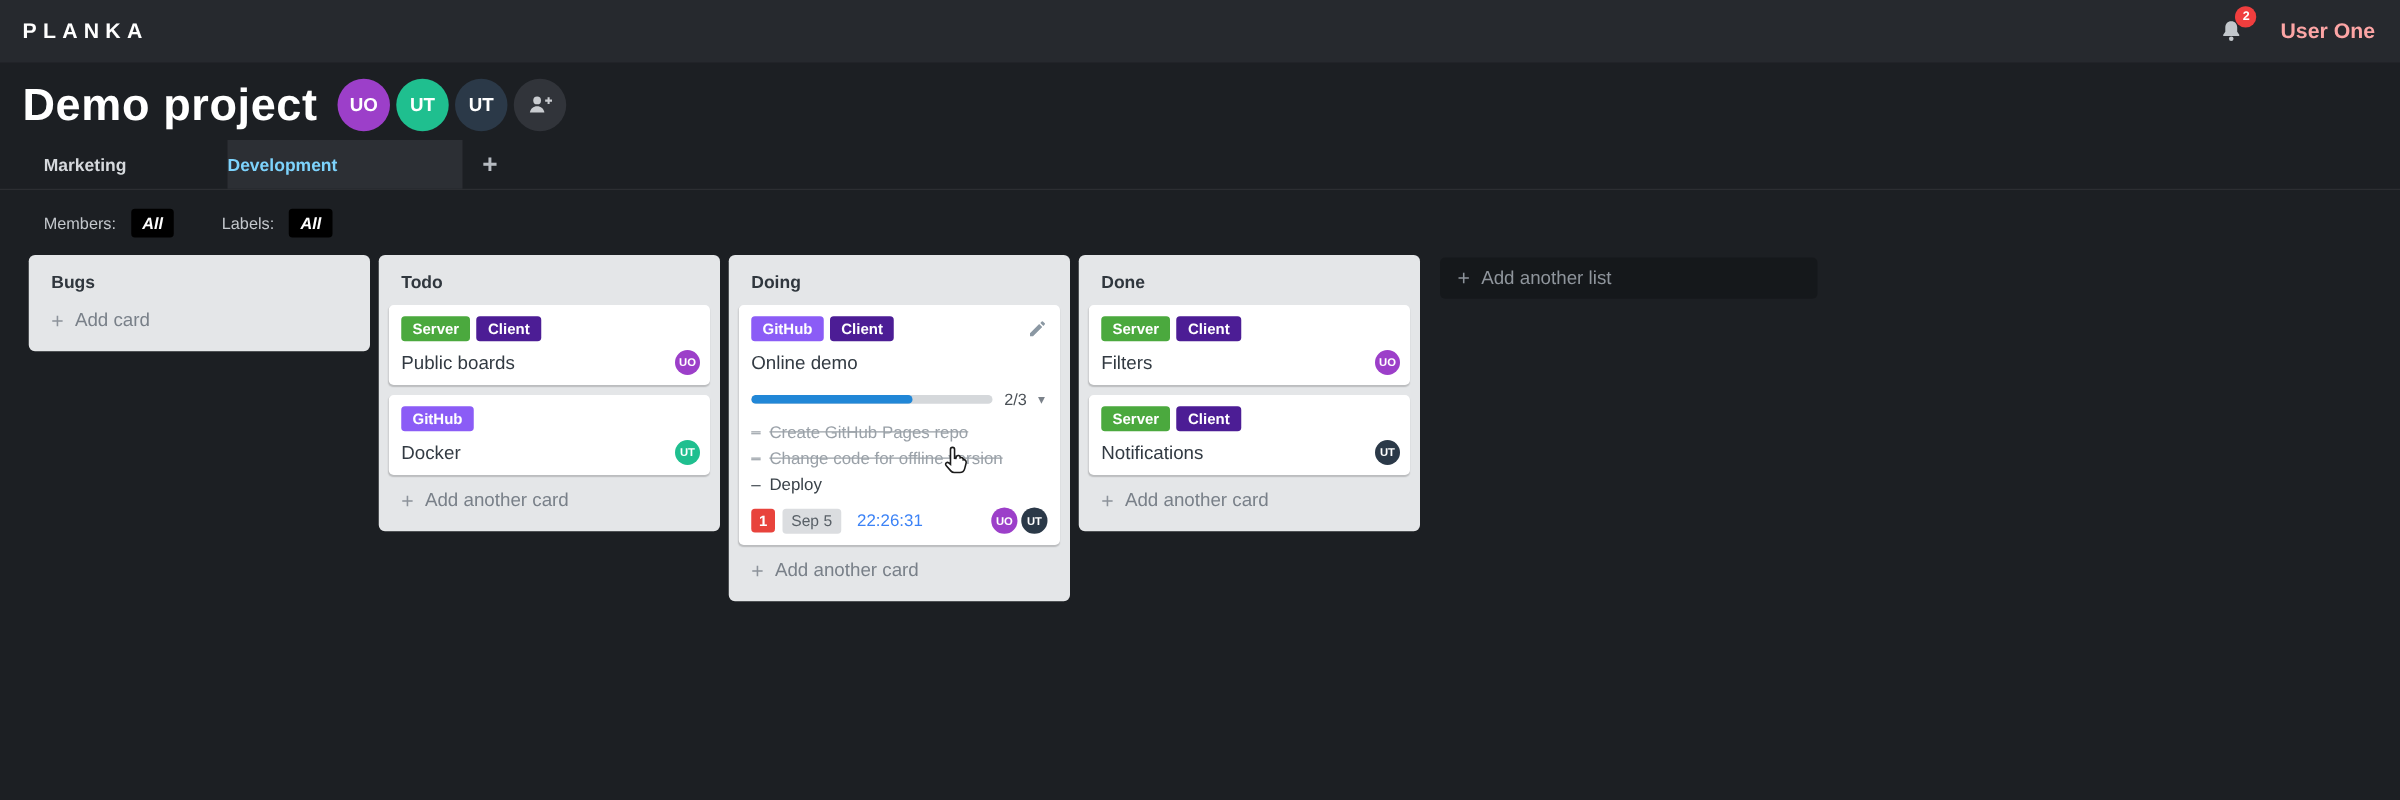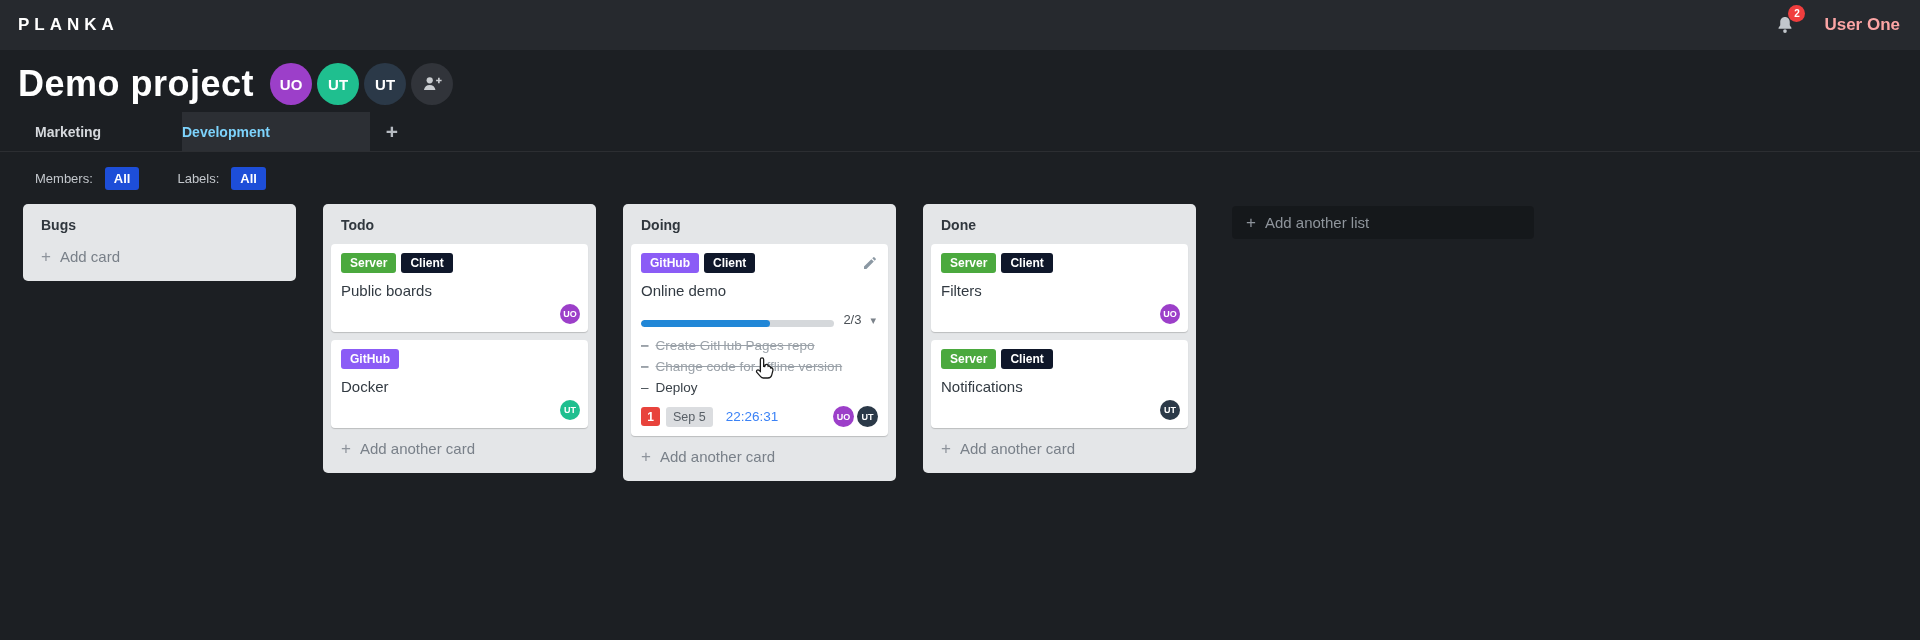--- a/index.html
+++ b/index.html
@@ -29,46 +29,46 @@
   .tabs { display:flex; align-items:stretch; height:40px; margin-top:4px; padding-left:20px;
           border-bottom:1px solid rgba(255,255,255,0.07); }
   .tab { width:162px; display:flex; align-items:center; padding-left:15px;
          font-size:14px; font-weight:bold; color:#d6d9dd; cursor:pointer; }
   .tab.selected { background:#2c2f34; color:#7dd3fc; width:188px; padding-left:0; }
   .add-tab-btn { width:44px; display:flex; align-items:center; justify-content:center;
                  color:#b6bbc1; font-size:21px; font-weight:bold; cursor:pointer; }
 
   
   .filters { display:flex; align-items:center; height:52px; padding-left:35px; font-size:13px; color:#c3c7cc; }
-  .filter-chip { background:#1d4ed8; color:#fff; font-weight:bold; padding:4px 9px; border-radius:3px;
-                 margin-left:12px; font-size:13px; cursor:pointer; }
+  .filter-chip { background:#000000; color:#fff; font-weight:bold; padding:4px 9px; border-radius:3px;
+                 margin-left:12px; font-size:13px; cursor:pointer;font-style:italic; }
   .filter-label2 { margin-left:38px; }
 
   
-  .board { display:flex; align-items:flex-start; padding:0 20px 0 23px;gap:20px; }
+  .board { display:flex; align-items:flex-start; padding:0 20px 0 23px; }
   .list { width:273px; min-width:273px; margin-right:7px; background:#e4e6e8; border-radius:5px; padding:8px; }
   .list-header { font-size:14px; font-weight:bold; color:#30373e; padding:5px 10px 11px; }
   .card { position:relative; background:#fff; border-radius:4px; padding:9px 10px; margin-bottom:8px;
           box-shadow:0 1px 1px rgba(0,0,0,0.18); cursor:pointer; }
-  .card.simple { height:88px; }
+  .card.simple { height:64px; }
   .labels { display:flex; gap:5px; }
   .label { font-size:12px; font-weight:bold; color:#fff; padding:3px 9px; border-radius:3px; line-height:14px; }
   .label.green { background:#4ba93e; }
-  .label.yellow { background:#0f172a;text-align:right; }
+  .label.yellow { background:#4c1d95;text-align:right; }
   .label.navy { background:#8b5cf6; }
   .card-title { margin-top:9px; font-size:15px; color:#323a42; }
   .card-avatar { position:absolute; right:8px; bottom:8px; width:20px; height:20px; border-radius:50%;
                  color:#fff; font-size:9px; font-weight:bold; display:flex; align-items:center; justify-content:center; }
   .add-card { display:flex; align-items:center; gap:9px; color:#798089; font-size:15px;
               padding:4px 10px 8px; cursor:pointer; }
   .plus-glyph { font-size:17px; color:#8d939b; line-height:1; }
 
   
   .edit-btn { position:absolute; right:10px; top:11px; width:16px; height:16px; cursor:pointer; }
-  .progress-row { display:flex; align-items:flex-end; margin-top:13px; gap:9px; padding-right:2px; }
+  .progress-row { display:flex; align-items:center; margin-top:13px; gap:9px; padding-right:2px; }
   .progress-track { flex:1; height:7px; background:#d5d8db; border-radius:4px; overflow:hidden; }
   .progress-fill { height:100%; background:#2187d7; border-radius:4px; }
   .progress-label { font-size:13px; color:#4a5056; }
   .caret { color:#7b828a; font-size:11px; cursor:pointer; }
   .tasks { margin-top:8px; }
   .task { font-size:13.5px; line-height:21px; color:#3a4249; display:flex; gap:7px; }
   .task.done { color:#9aa1a8; text-decoration:line-through; }
   .card-footer { display:flex; align-items:center; margin-top:8px; gap:6px; }
   .noti-badge { width:19px; height:19px; background:#e8433c; border-radius:3px; color:#fff;
                 font-weight:bold; font-size:12px; display:flex; align-items:center; justify-content:center; }

